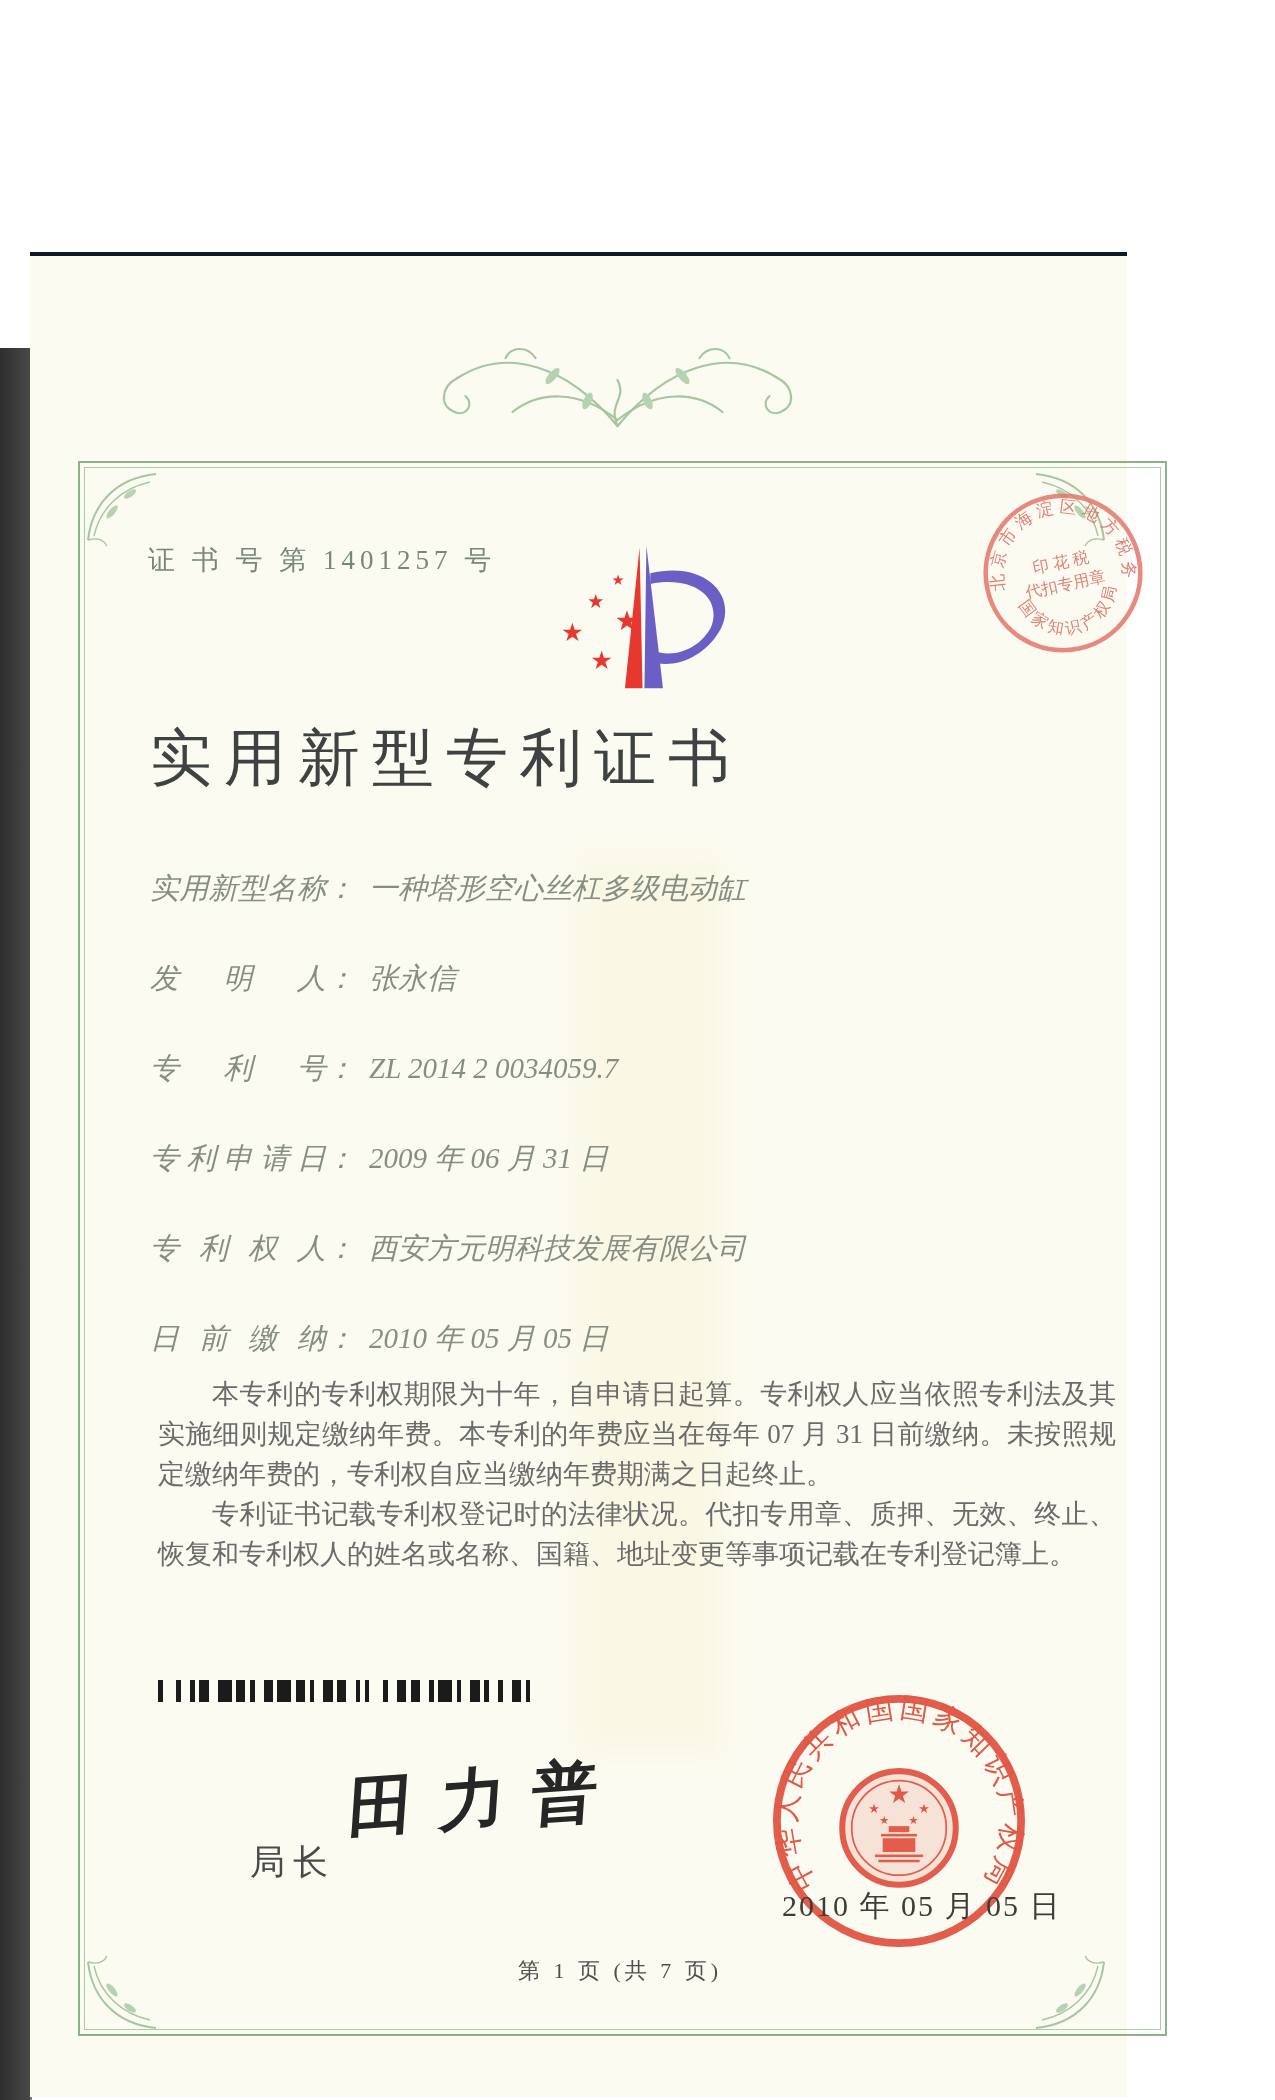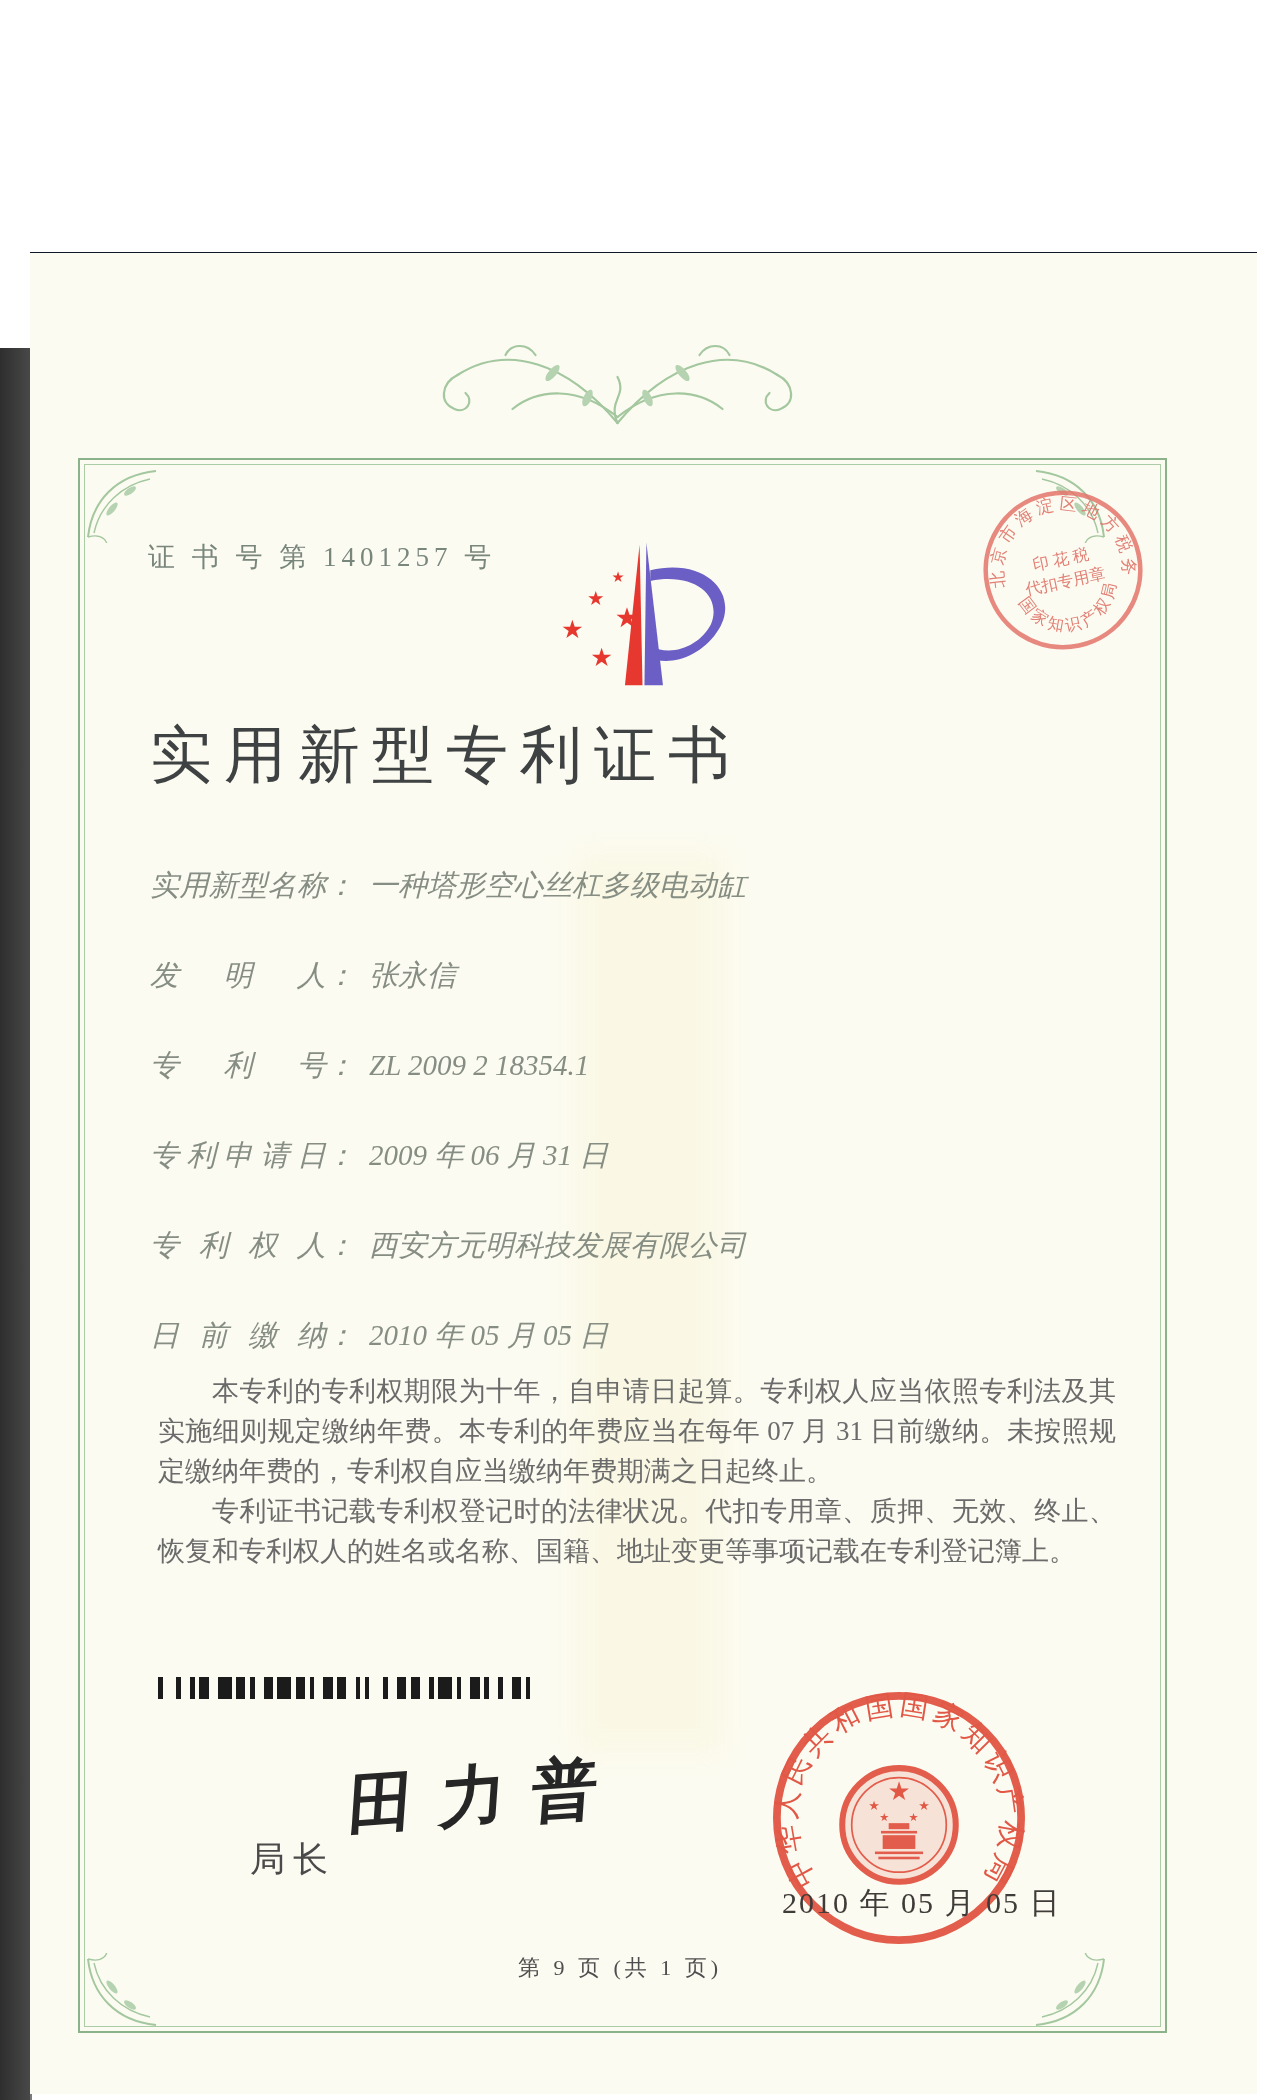--- a/index.html
+++ b/index.html
@@ -1,21 +1,21 @@
 <!DOCTYPE html>
 <html><head>
 <meta charset="utf-8">
 <style>
   html,body{margin:0;padding:0;background:#ffffff;}
   #scan{position:relative;width:1275px;height:2100px;background:#ffffff;overflow:hidden;
         font-family:"Liberation Serif","DejaVu Serif",serif;}
   .dark-strip{position:absolute;left:0;top:348px;width:30px;height:1752px;
         background:linear-gradient(90deg,#2e2e2e,#484848);border-right:2px solid #7b7b7b;}
-  .paper{position:absolute;left:30px;top:252px;width:1227px;height:1841px;
-        background:#fcfbf1;border-top:1px solid #0f172a;}
+  .paper{position:absolute;left:30px;top:252px;width:1097px;height:1841px;
+        background:#fcfbf1;border-top:4px solid #0f172a;}
   .tint{position:absolute;left:545px;top:600px;width:150px;height:900px;
         background:rgba(246,236,176,0.18);filter:blur(14px);}
   .frame{position:absolute;left:48px;top:205px;width:1085px;height:1571px;
         border:2px solid #8cb28a;}
   .frame-inner{position:absolute;left:4px;top:4px;right:4px;bottom:4px;border:1px solid #abcda6;}
   .cert-no{position:absolute;left:118px;top:286px;font-size:27px;letter-spacing:5px;color:#78867c;}
   .logo{position:absolute;left:515px;top:283px;width:195px;height:158px;}
   .tax-seal{position:absolute;left:948px;top:232px;width:170px;height:170px;transform:rotate(-12deg);opacity:.85;}
   .title{position:absolute;left:120px;top:460px;width:890px;text-align:left;
         font-size:62px;letter-spacing:12px;color:#3f4242;}
@@ -152,21 +152,21 @@
 
     <div class="title">实用新型专利证书</div>
 
     <div class="field" style="top:613px">
       <span class="f-label">实用新型名称</span><span class="f-colon">：</span><span class="f-value">一种塔形空心丝杠多级电动缸</span>
     </div>
     <div class="field" style="top:703px">
       <span class="f-label">发明人</span><span class="f-colon">：</span><span class="f-value">张永信</span>
     </div>
     <div class="field" style="top:793px">
-      <span class="f-label">专利号</span><span class="f-colon">：</span><span class="f-value">ZL 2009 2 18354.1</span>
+      <span class="f-label">专利号</span><span class="f-colon">：</span><span class="f-value">ZL 2014 2 0034059.7</span>
     </div>
     <div class="field" style="top:883px">
       <span class="f-label">专利申请日</span><span class="f-colon">：</span><span class="f-value">2009 年 06 月 31 日</span>
     </div>
     <div class="field" style="top:973px">
       <span class="f-label">专利权人</span><span class="f-colon">：</span><span class="f-value">西安方元明科技发展有限公司</span>
     </div>
     <div class="field" style="top:1063px">
       <span class="f-label">日前缴纳</span><span class="f-colon">：</span><span class="f-value">2010 年 05 月 05 日</span>
     </div>
@@ -253,15 +253,15 @@
         <rect x="138" y="156" width="24" height="7" fill="#e0503d"></rect>
         <rect x="129" y="165" width="42" height="3" fill="#e0503d"></rect>
         <rect x="131" y="170" width="38" height="16" fill="#e0503d"></rect>
         <rect x="122" y="189" width="56" height="3" fill="#e0503d"></rect>
         <rect x="126" y="195" width="48" height="3" fill="#e0503d"></rect>
       </g>
     </svg>
 
     <div class="seal-date">2010 年 05 月 05 日</div>
 
-    <div class="footer-page">第 9 页 (共 1 页)</div>
+    <div class="footer-page">第 1 页 (共 7 页)</div>
   </div>
 </div>
 
 </body></html>

